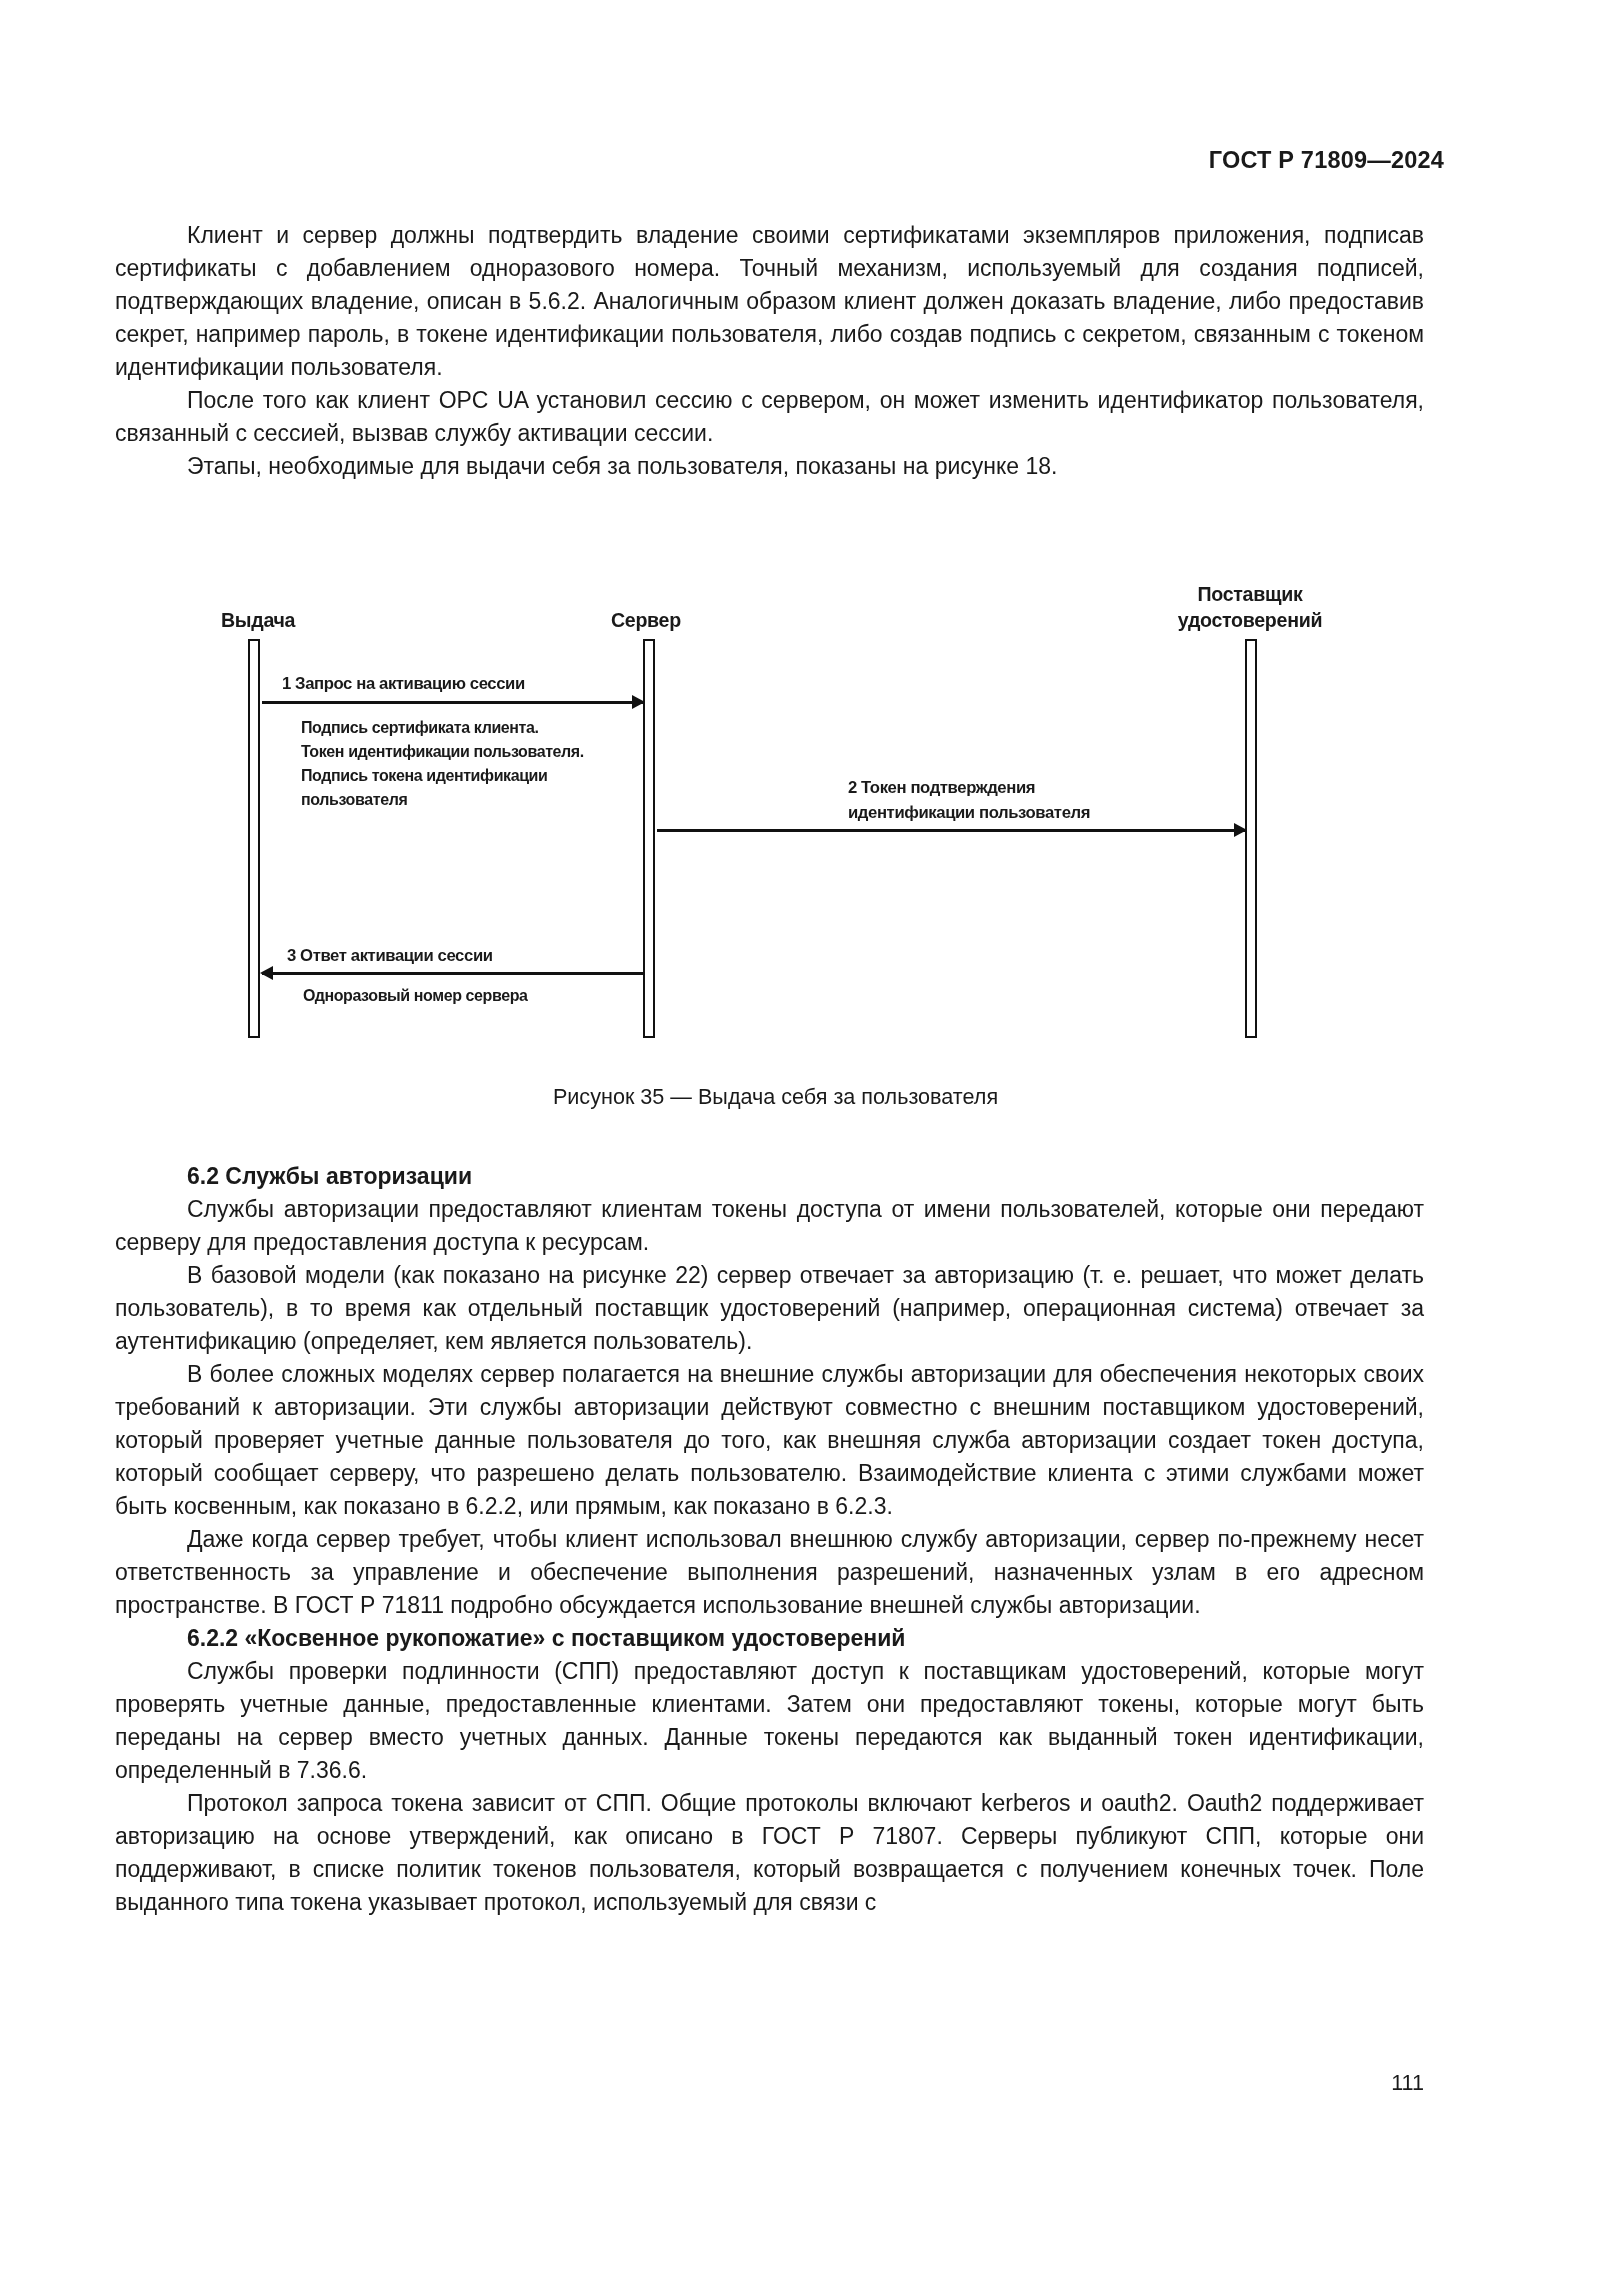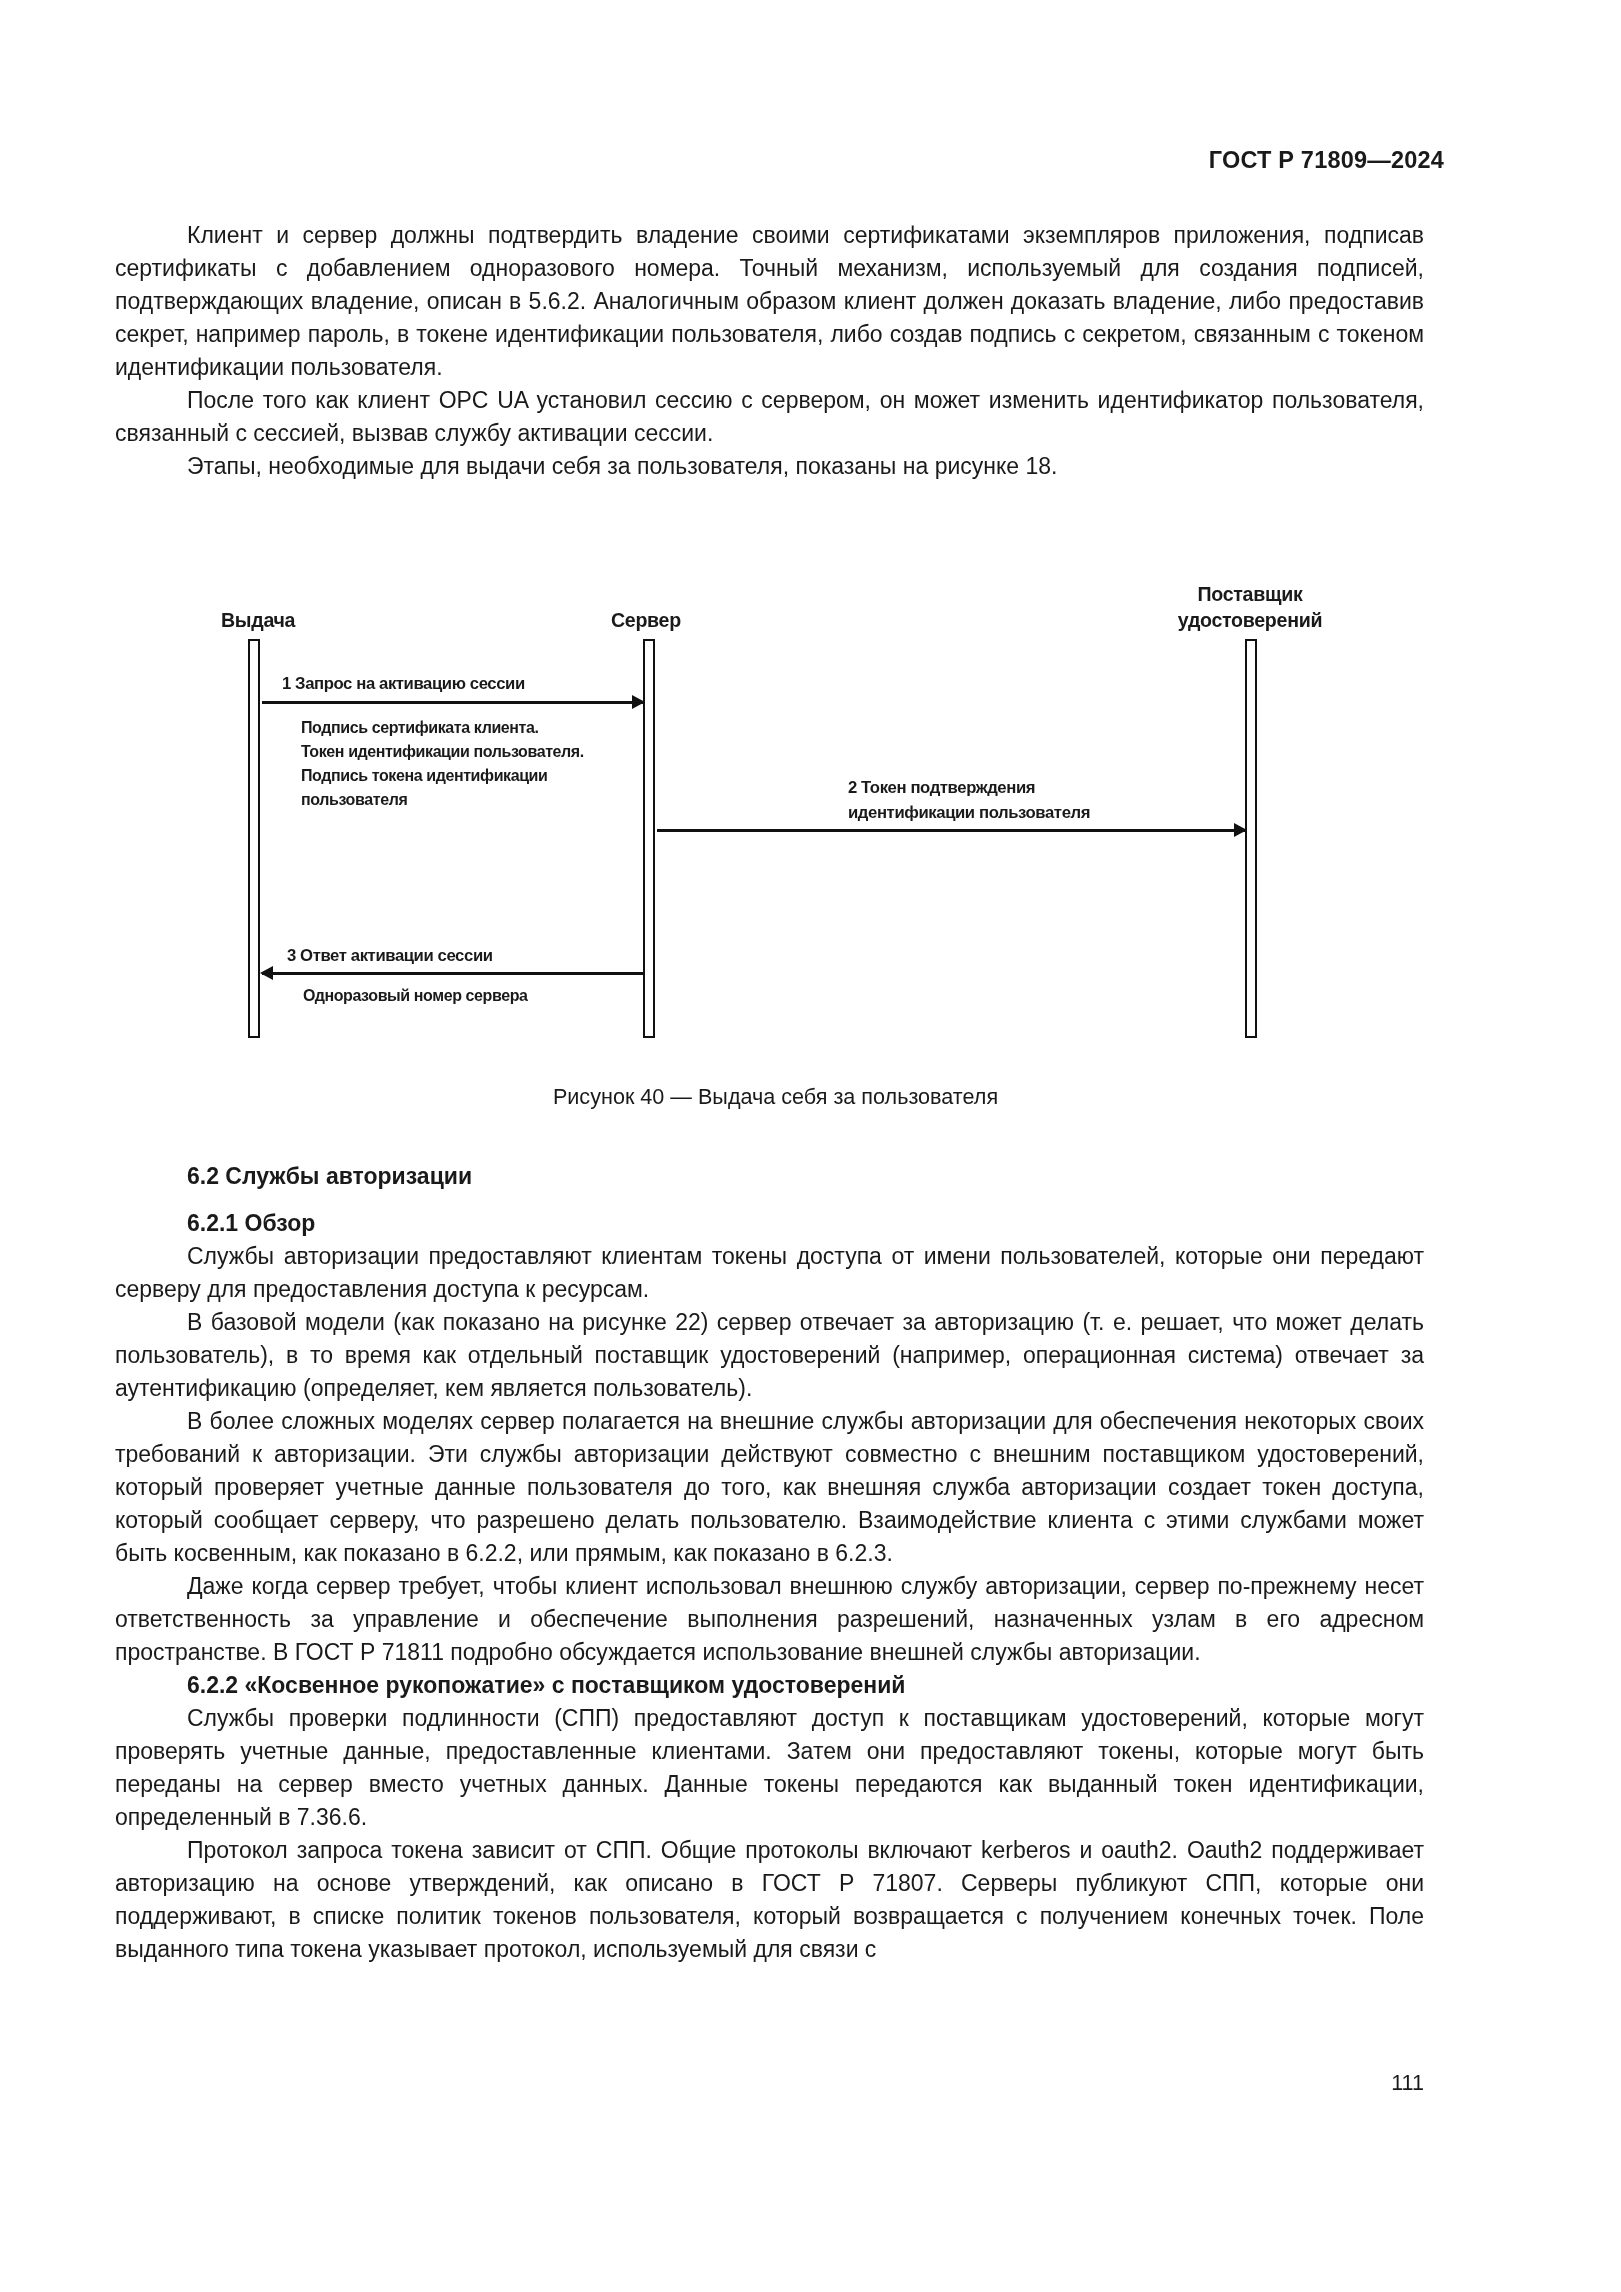--- a/index.html
+++ b/index.html
@@ -98,25 +98,24 @@
 
   <div class="msg" style="left: 287px; top: 944px;">3 Ответ активации сессии</div>
   <div class="arrow" style="left: 262px; top: 972px; width: 381px;">
     <span class="head-left"></span>
   </div>
   <div class="note" style="left: 303px; top: 984px;">
     <div>Одноразовый номер сервера</div>
   </div>
 </div>
 
-<div class="caption">Рисунок 40 — Выдача себя за пользователя</div>
+<div class="caption">Рисунок 35 — Выдача себя за пользователя</div>
 
 <div class="block" style="top: 1160px;">
   <p class="h">6.2 Службы авторизации</p>
-  <p class="h gap-h">6.2.1 Обзор</p>
   <p class="p">Службы авторизации предоставляют клиентам токены доступа от имени пользователей, которые они передают серверу для предоставления доступа к ресурсам.</p>
   <p class="p">В базовой модели (как показано на рисунке 22) сервер отвечает за авторизацию (т. е. решает, что может делать пользователь), в то время как отдельный поставщик удостоверений (например, операци­онная система) отвечает за аутентификацию (определяет, кем является пользователь).</p>
   <p class="p">В более сложных моделях сервер полагается на внешние службы авторизации для обеспечения некоторых своих требований к авторизации. Эти службы авторизации действуют совместно с внешним поставщиком удостоверений, который проверяет учетные данные пользователя до того, как внешняя служба авторизации создает токен доступа, который сообщает серверу, что разрешено делать пользо­вателю. Взаимодействие клиента с этими службами может быть косвенным, как показано в 6.2.2, или прямым, как показано в 6.2.3.</p>
   <p class="p">Даже когда сервер требует, чтобы клиент использовал внешнюю службу авторизации, сервер по-прежнему несет ответственность за управление и обеспечение выполнения разрешений, назначенных узлам в его адресном пространстве. В ГОСТ Р 71811 подробно обсуждается использование внешней службы авторизации.</p>
   <p class="h">6.2.2 «Косвенное рукопожатие» с поставщиком удостоверений</p>
   <p class="p">Службы проверки подлинности (СПП) предоставляют доступ к поставщикам удостоверений, кото­рые могут проверять учетные данные, предоставленные клиентами. Затем они предоставляют токены, которые могут быть переданы на сервер вместо учетных данных. Данные токены передаются как вы­данный токен идентификации, определенный в 7.36.6.</p>
   <p class="p">Протокол запроса токена зависит от СПП. Общие протоколы включают kerberos и oauth2. Oauth2 поддерживает авторизацию на основе утверждений, как описано в ГОСТ Р 71807. Серверы публикуют СПП, которые они поддерживают, в списке политик токенов пользователя, который возвращается с по­лучением конечных точек. Поле выданного типа токена указывает протокол, используемый для связи с</p>
 </div>
 
 <div class="page-number">111</div>

